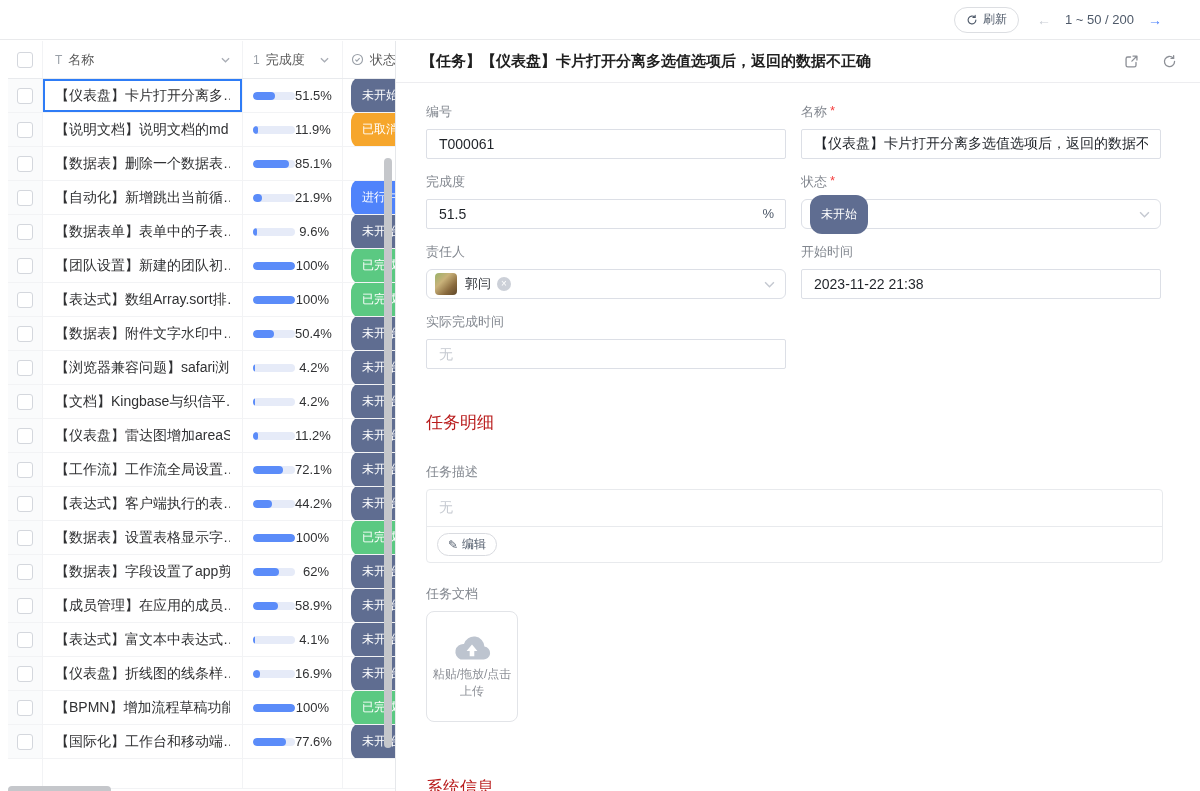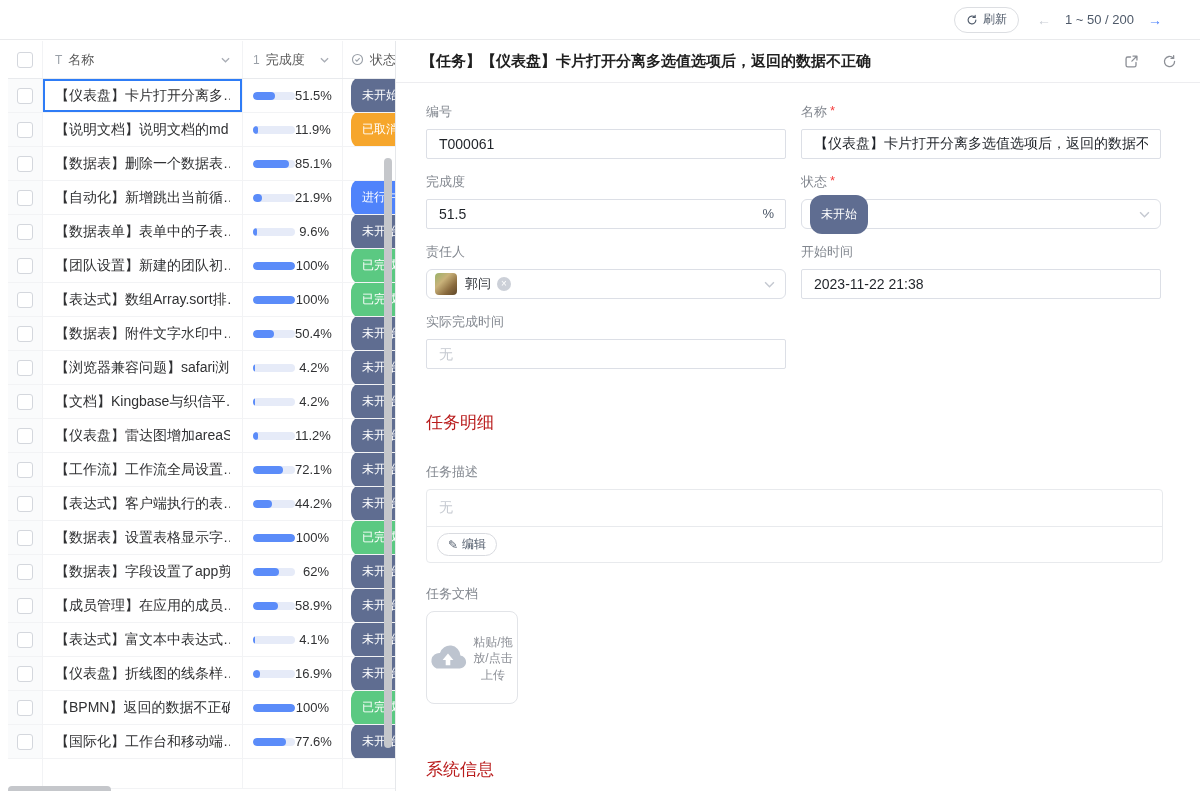--- a/index.html
+++ b/index.html
@@ -81,22 +81,22 @@
   .sec-system { margin-top:54px; }
   .desc-label { margin-top:29px; }
   .desc-box { margin-top:8px; width:737px; border:1px solid #e8eaed; border-radius:4px; }
   .desc-empty { height:37px; display:flex; align-items:center; padding:0 12px;
     font-size:14px; color:#c6cad1; border-bottom:1px solid #e8eaed; }
   .desc-toolbar { padding:6px 10px; }
   .edit-btn { display:inline-flex; align-items:center; gap:4px; height:23px; padding:0 10px;
     border:1px solid #d9dbe0; border-radius:12px; background:#fff; font-size:12px;
     color:#4e5969; cursor:pointer; }
   .doc-label { margin-top:22px; }
-  .upload-box { margin-top:8px; width:92px; height:93px; border:1px solid #e2e4e8;
-    border-radius:8px; display:flex; align-items:center;
+  .upload-box { margin-top:8px; width:92px; height:111px; border:1px solid #e2e4e8;
+    border-radius:8px; display:flex; flex-direction:column; align-items:center;
     justify-content:center; cursor:pointer; background:#fff; }
   .upload-text { font-size:12px; color:#8c8f96; text-align:center; line-height:1.35; margin-top:2px; }
 </style>
 </head>
 <body>
 
 <div class="topbar">
   <button class="refresh-btn">
     <span style="display:flex">
       <svg width="12" height="12" viewBox="0 0 16 16" fill="none" stroke="#4e5969" stroke-width="1.5" stroke-linecap="round">
@@ -450,21 +450,21 @@
           </div>
           <div class="cell c-status">
             <span class="badge" style="background: rgb(95, 109, 145);">未开始</span>
           </div>
         </div>
         <div class="trow">
           <div class="cell c-check">
             <span class="cb"></span>
           </div>
           <div class="cell c-name">
-            <span class="nm">【BPMN】返回的数据不正确</span>
+            <span class="nm">【BPMN】增加流程草稿功能</span>
           </div>
           <div class="cell c-prog">
             <span class="ptrack">
               <span class="pfill" style="width: 100%;"></span>
             </span>
             <span class="pval">100%</span>
           </div>
           <div class="cell c-status">
             <span class="badge" style="background: rgb(91, 201, 130);">已完成</span>
           </div>

